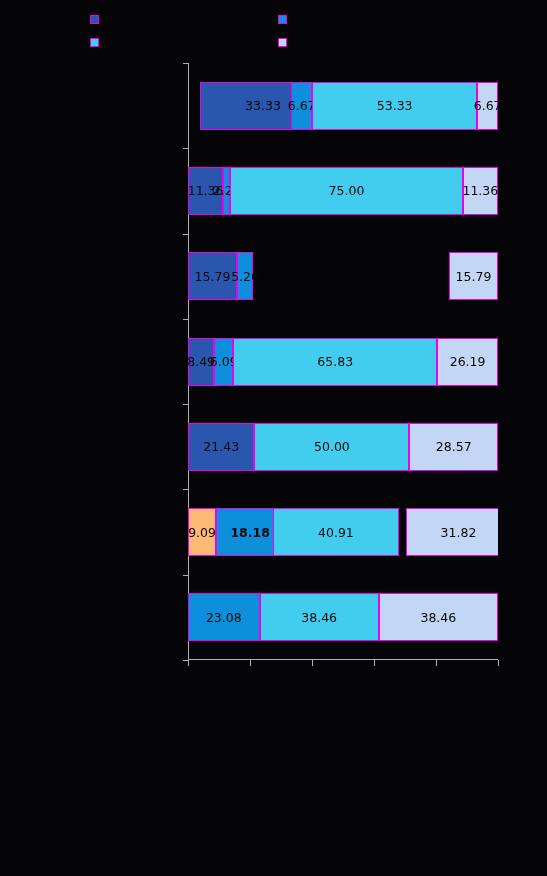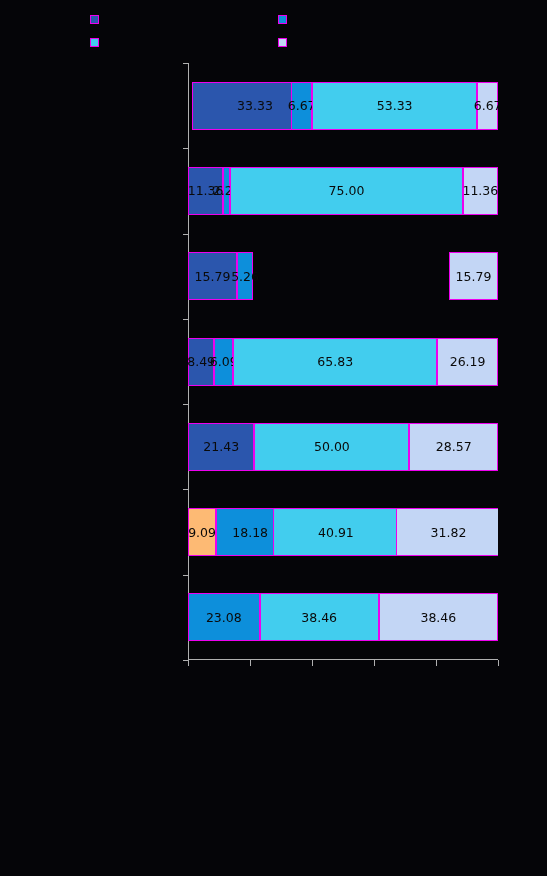--- a/index.html
+++ b/index.html
@@ -202,21 +202,21 @@
         <div class="tick-label-y" style="top: 383.786px;"></div>
         <div class="tick-y" style="top: 426.429px;"></div>
         <div class="tick-label-y" style="top: 469.071px;"></div>
         <div class="tick-y" style="top: 511.714px;"></div>
         <div class="tick-label-y" style="top: 554.357px;"></div>
         <div class="tick-y" style="top: 597px;"></div>
       </div>
     <div id="clip">
       <div id="bars">
           <div class="bar-row" style="top: 18.6429px;">
-            <div class="segment" style="left: 4px; width: 126px; background: rgb(43, 86, 173); align-items: center;">
+            <div class="segment" style="left: 12px; width: 126px; background: rgb(43, 86, 173); align-items: center;">
               <span class="segment-label">33.33</span>
             </div>
             <div class="segment" style="left: 103.323px; width: 20.677px; background: rgb(13, 143, 219);">
               <span class="segment-label">6.67</span>
             </div>
             <div class="segment" style="left: 124px; width: 165.323px; background: rgb(66, 205, 238);">
               <span class="segment-label">53.33</span>
             </div>
             <div class="segment" style="left: 289.323px; width: 20.677px; background: rgb(195, 214, 245);">
               <span class="segment-label">6.67</span>
@@ -269,27 +269,27 @@
               <span class="segment-label">50.00</span>
             </div>
             <div class="segment" style="left: 221.433px; width: 88.567px; background: rgb(195, 214, 245);">
               <span class="segment-label">28.57</span>
             </div>
           </div>
           <div class="bar-row" style="top: 445.071px;">
             <div class="segment" style="left: 0px; width: 28.179px; background: #fdba74;">
               <span class="segment-label">9.09</span>
             </div>
-            <div class="segment" style="left: 28.179px; width: 68px; background: rgb(13, 143, 219);">
+            <div class="segment" style="left: 28.179px; width: 68px; background: rgb(13, 143, 219); font-weight: bold;">
               <span class="segment-label">18.18</span>
             </div>
             <div class="segment" style="left: 84.537px; width: 126.821px; background: rgb(66, 205, 238);">
               <span class="segment-label">40.91</span>
             </div>
-            <div class="segment" style="left: 208px; width: 105px; background: rgb(195, 214, 245);">
+            <div class="segment" style="left: 218px; width: 105px; background: rgb(195, 214, 245);">
               <span class="segment-label">31.82</span>
             </div>
           </div>
           <div class="bar-row" style="top: 530.357px;">
             <div class="segment" style="left: 0px; width: 71.548px; background: rgb(13, 143, 219);">
               <span class="segment-label">23.08</span>
             </div>
             <div class="segment" style="left: 71.548px; width: 119.226px; background: rgb(66, 205, 238);">
               <span class="segment-label">38.46</span>
             </div>

